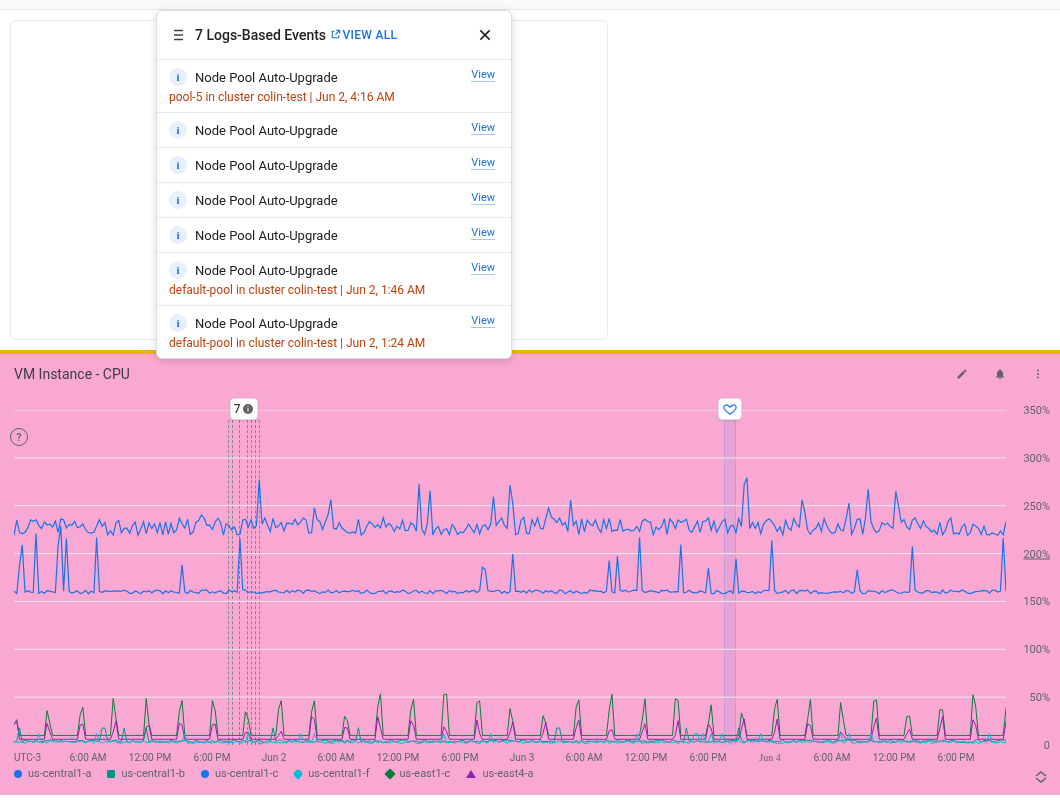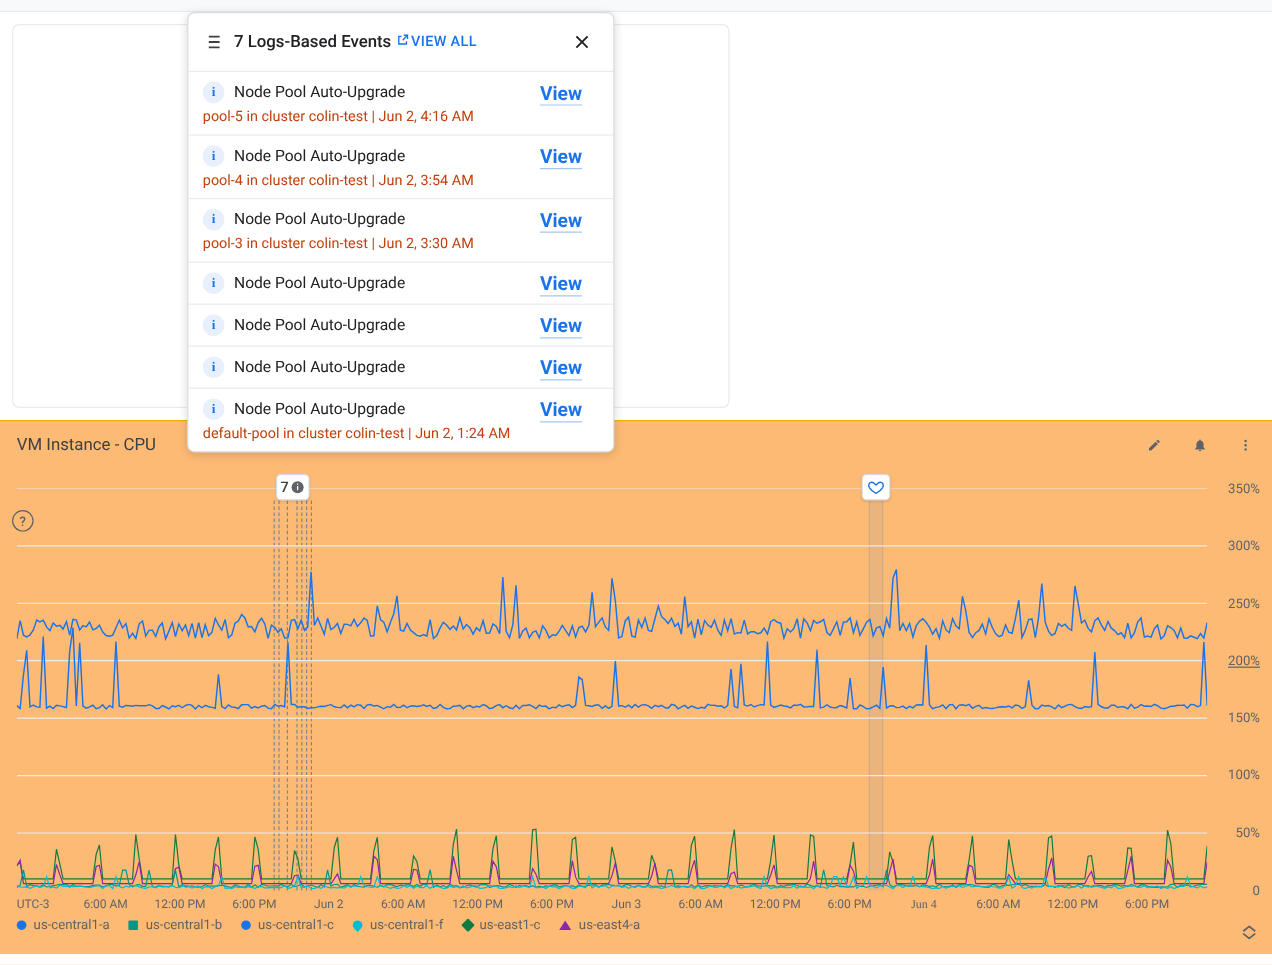--- a/index.html
+++ b/index.html
@@ -91,32 +91,31 @@
     width: 18px; height: 18px; border-radius: 50%;
     background: #e8f0fe;
     color: #1a73e8;
     font-size: 11px; font-weight: 600;
     display:flex;align-items:center;justify-content:center;
     font-family: Georgia, serif;
     flex:none;
   }
   .event-title { font-size: 13px; color: #202124; flex:1; }
   .event-view {
-    color: #1a73e8; font-size: 16px; text-decoration: none;
+    color: #1a73e8; font-size: 11px; text-decoration: none;
     border-bottom: 1px solid rgba(26,115,232,.4);
-    position:absolute; right:26px; top:8px;
+    position:absolute; right:16px; top:8px;
     cursor:pointer;
-    font-weight:bold;
   }
   .event-sub { font-size: 12px; color: #c2410c; margin-top: 4px; }
 
   
   .panel {
-    border-top: 1px solid #eab308;
-    background:#fdba74;
+    border-top: 4px solid #eab308;
+    background:#f9a8d4;
     height: 445px;
     position:relative;
   }
   .panel-header {
     display:flex;
     align-items:center;
     padding: 8px 10px 8px 14px;
     min-height: 36px;
   }
   .panel-title { font-size: 14px; color:#3c4043; font-weight: 400; }
@@ -244,50 +243,49 @@
         </div>
         <a class="event-view">View</a>
         <div class="event-sub">pool-5 in cluster colin-test | Jun 2, 4:16 AM</div>
       </div>
       <div class="event-row">
         <div class="event-row-top">
           <span class="info-pill">i</span>
           <span class="event-title">Node Pool Auto-Upgrade</span>
         </div>
         <a class="event-view">View</a>
-        <div class="event-sub">pool-4 in cluster colin-test | Jun 2, 3:54 AM</div>
-      </div>
-      <div class="event-row">
-        <div class="event-row-top">
-          <span class="info-pill">i</span>
-          <span class="event-title">Node Pool Auto-Upgrade</span>
-        </div>
-        <a class="event-view">View</a>
-        <div class="event-sub">pool-3 in cluster colin-test | Jun 2, 3:30 AM</div>
-      </div>
-      <div class="event-row">
-        <div class="event-row-top">
-          <span class="info-pill">i</span>
-          <span class="event-title">Node Pool Auto-Upgrade</span>
-        </div>
-        <a class="event-view">View</a>
-      </div>
-      <div class="event-row">
-        <div class="event-row-top">
-          <span class="info-pill">i</span>
-          <span class="event-title">Node Pool Auto-Upgrade</span>
-        </div>
-        <a class="event-view">View</a>
-      </div>
-      <div class="event-row">
-        <div class="event-row-top">
-          <span class="info-pill">i</span>
-          <span class="event-title">Node Pool Auto-Upgrade</span>
-        </div>
-        <a class="event-view">View</a>
+      </div>
+      <div class="event-row">
+        <div class="event-row-top">
+          <span class="info-pill">i</span>
+          <span class="event-title">Node Pool Auto-Upgrade</span>
+        </div>
+        <a class="event-view">View</a>
+      </div>
+      <div class="event-row">
+        <div class="event-row-top">
+          <span class="info-pill">i</span>
+          <span class="event-title">Node Pool Auto-Upgrade</span>
+        </div>
+        <a class="event-view">View</a>
+      </div>
+      <div class="event-row">
+        <div class="event-row-top">
+          <span class="info-pill">i</span>
+          <span class="event-title">Node Pool Auto-Upgrade</span>
+        </div>
+        <a class="event-view">View</a>
+      </div>
+      <div class="event-row">
+        <div class="event-row-top">
+          <span class="info-pill">i</span>
+          <span class="event-title">Node Pool Auto-Upgrade</span>
+        </div>
+        <a class="event-view">View</a>
+        <div class="event-sub">default-pool in cluster colin-test | Jun 2, 1:46 AM</div>
       </div>
       <div class="event-row">
         <div class="event-row-top">
           <span class="info-pill">i</span>
           <span class="event-title">Node Pool Auto-Upgrade</span>
         </div>
         <a class="event-view">View</a>
         <div class="event-sub">default-pool in cluster colin-test | Jun 2, 1:24 AM</div>
       </div>
     </div>

